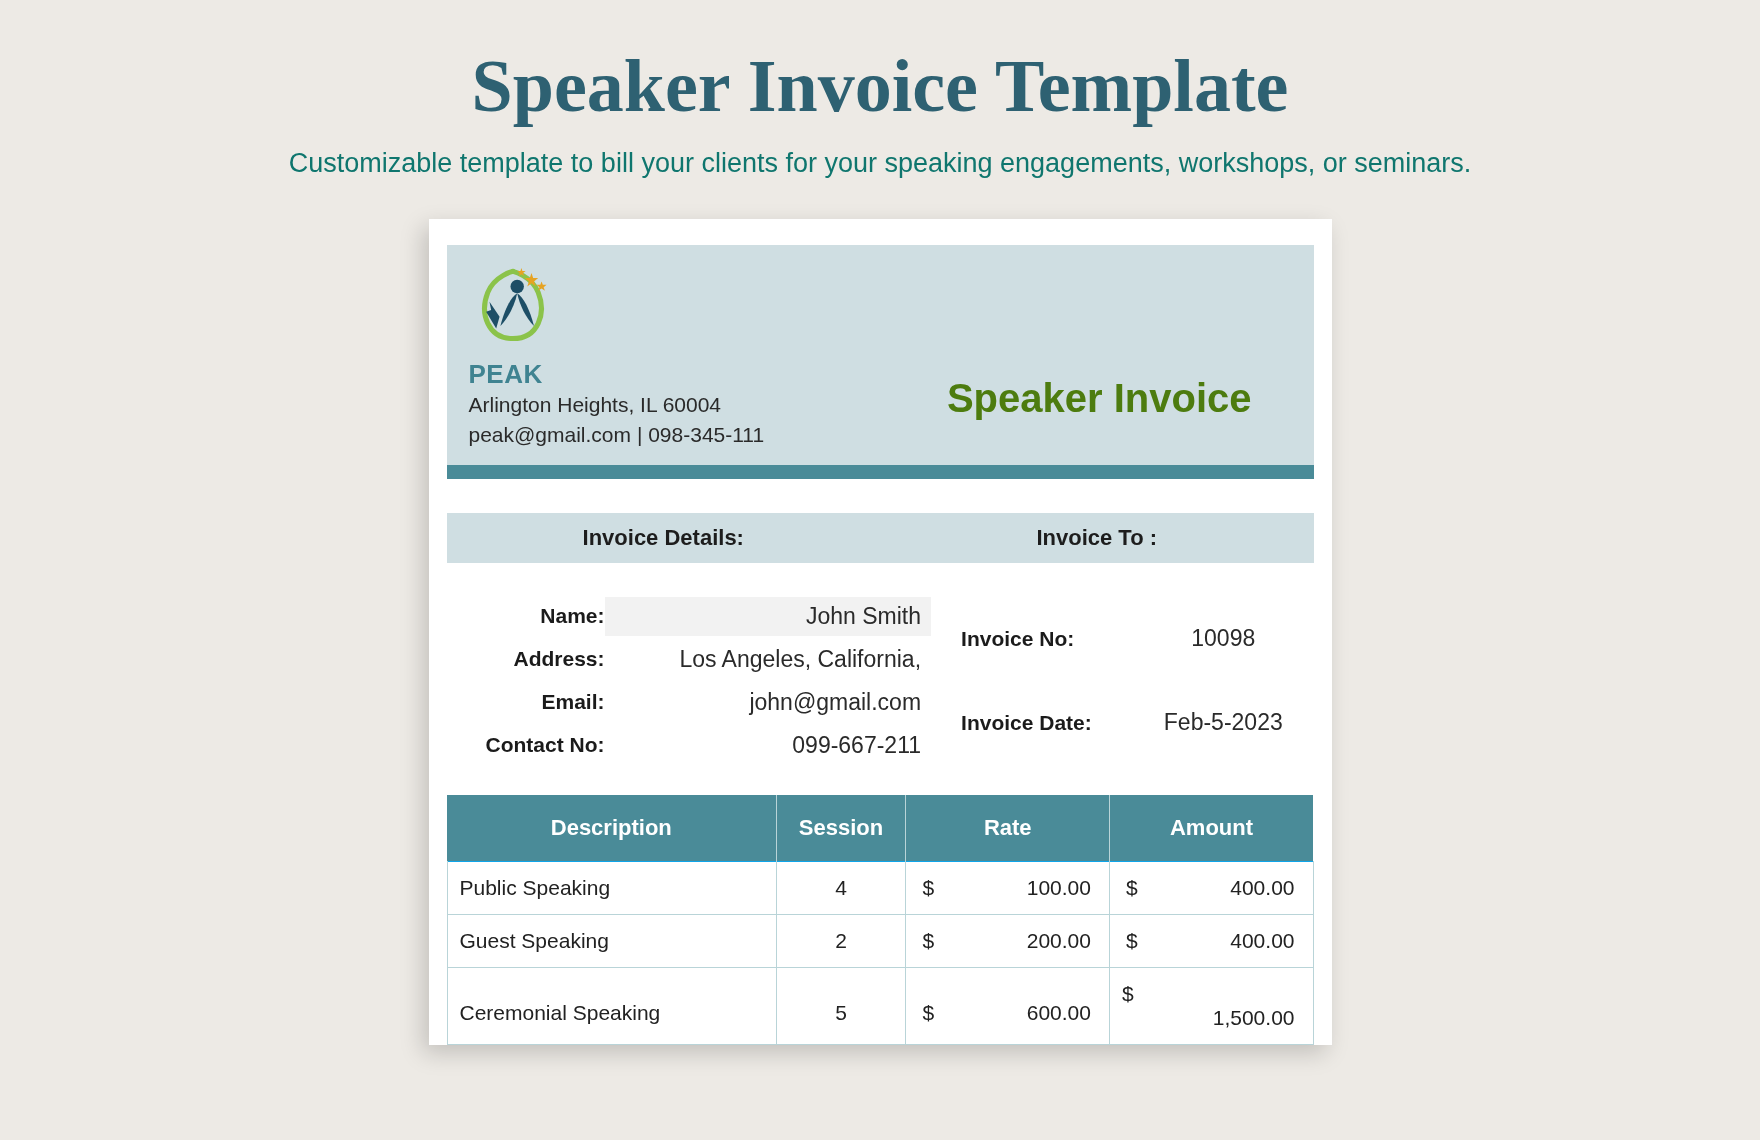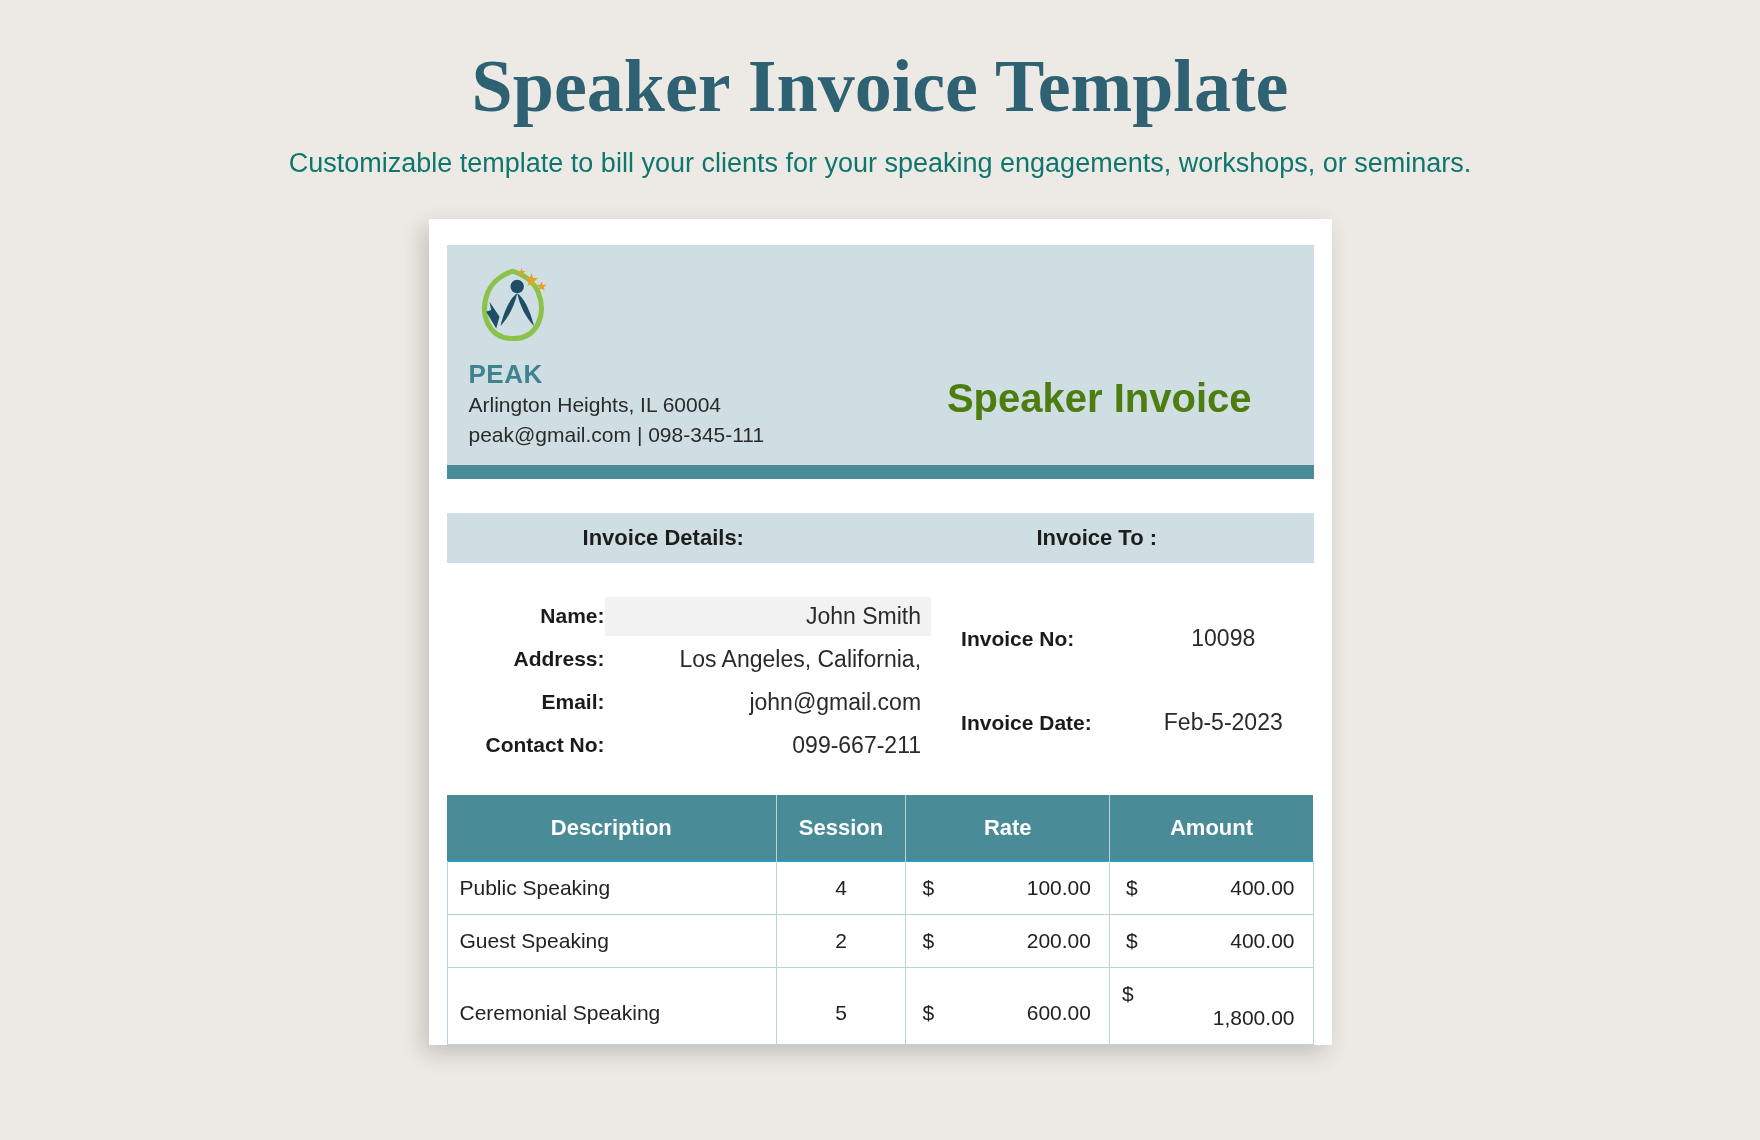--- a/index.html
+++ b/index.html
@@ -276,21 +276,21 @@
           <td class="td-sess" style="padding-top:28px;">5</td>
           <td class="td-rate" style="padding-top:28px;">
             <div class="money">
                 <span class="cur">$</span>
                 <span class="num">600.00</span>
               </div>
           </td>
           <td class="td-amt">
             <div class="stacked-money">
               <span class="cur">$</span>
-              <span class="num-right">1,800.00</span>
+              <span class="num-right">1,500.00</span>
             </div>
           </td>
         </tr>
       </tbody>
     </table>
 
   </div>
 </div>
 
 </body></html>

